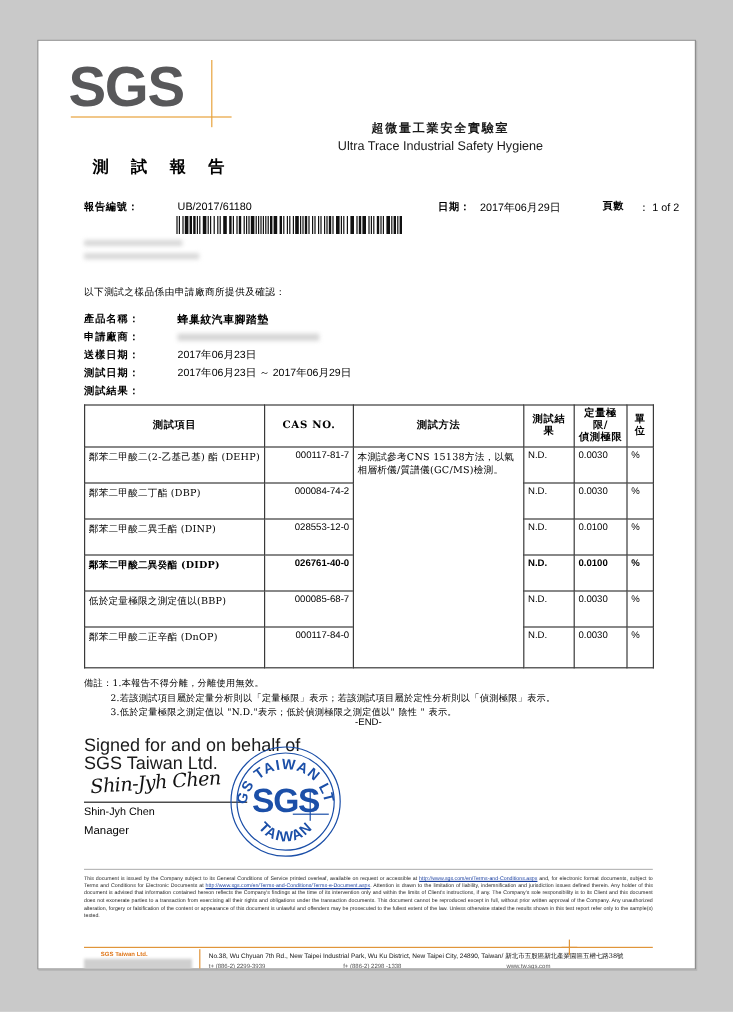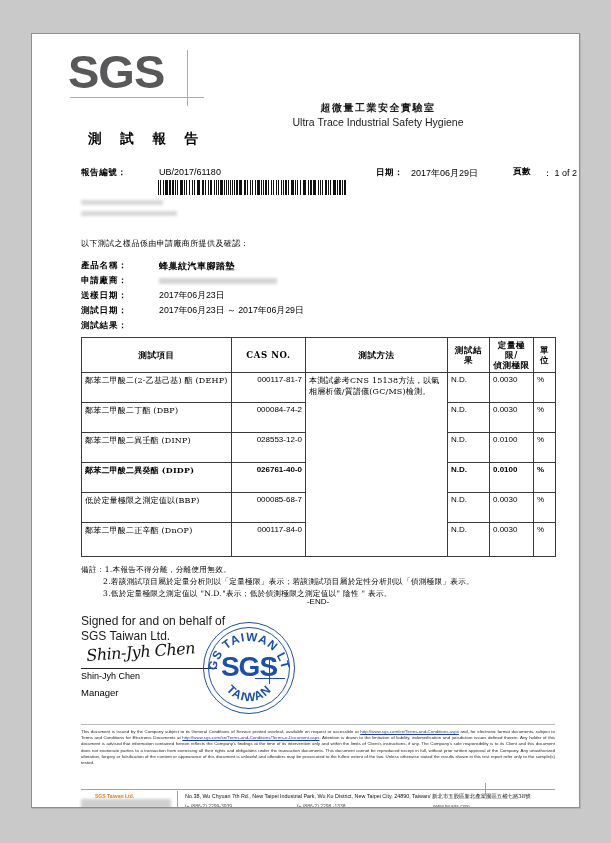--- a/index.html
+++ b/index.html
@@ -11,21 +11,21 @@
   }
   .page {
     position: absolute;
     left: 31px; top: 33px;
     width: 549px; height: 775px;
     background: #ffffff;
     border: 1px solid #8e8e8e;
     box-shadow: 1px 1px 0 #b4b4b4;
     overflow: hidden;
   }
-  .inner { position: relative; width: 100%; height: 100%; margin-left: 11px; }
+  .inner { position: relative; width: 100%; height: 100%; }
 
   
   .logo-wrap { position: absolute; left: 25px; top: 14px; width: 140px; height: 62px; }
   .logo-text {
     font-family: "Liberation Sans", sans-serif;
     font-weight: bold; font-size: 47px; letter-spacing: -1px;
     color: #58585a; line-height: 47px; position: absolute; left: 0; top: 0;
   }
   .logo-vline { position: absolute; left: 119px; top: 2px; width: 1px; height: 56px; background: #e8a33d; }
   .logo-hline { position: absolute; left: 2px; top: 49px; width: 134px; height: 1px; background: #e8a33d; }
@@ -91,21 +91,21 @@
   td.c-res, td.c-lim, td.c-unit { text-align: left; font-size: 8px; }
 
   
   .notes { position: absolute; left: 38px; top: 530px; font-family: "DejaVu Serif", serif; font-size: 7.6px; line-height: 12px; letter-spacing: .3px; }
   .notes .n1 { margin-left: 0; }
   .notes .n2, .notes .n3 { margin-left: 22px; }
   .end-mark { position: absolute; left: 0; top: 563px; width: 474px; text-align: center; font-size: 8px; font-family: "Liberation Sans", sans-serif; }
   .end-wrap { position: absolute; left: 38px; top: 0; width: 474px; }
 
   
-  .sig { position: absolute; left: 38px; top: 580px; font-size: 12px; line-height: 15px; color: #1a1a1a; }
+  .sig { position: absolute; left: 38px; top: 580px; font-size: 15px; line-height: 15px; color: #1a1a1a; }
   .sig-line { position: absolute; left: 38px; top: 634px; width: 136px; height: 1px; background: #222; }
   .sig-hand {
     position: absolute; left: 44px; top: 612px;
     font-family: "DejaVu Serif", serif; font-style: italic;
     font-size: 16px; color: #111; letter-spacing: -.5px;
     transform: rotate(-4deg); transform-origin: left bottom; white-space: nowrap;
   }
   .sig-name { position: absolute; left: 38px; top: 637px; font-size: 9px; }
   .sig-role { position: absolute; left: 38px; top: 653px; font-size: 9.5px; }
 

